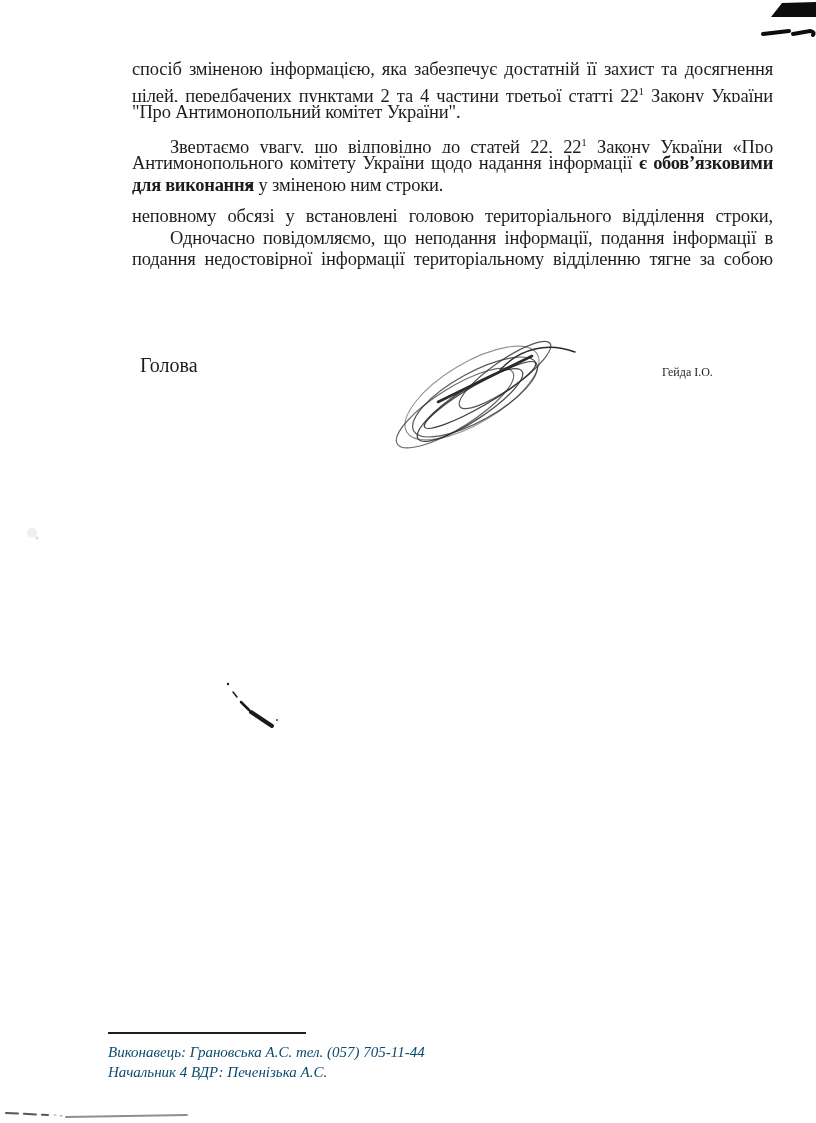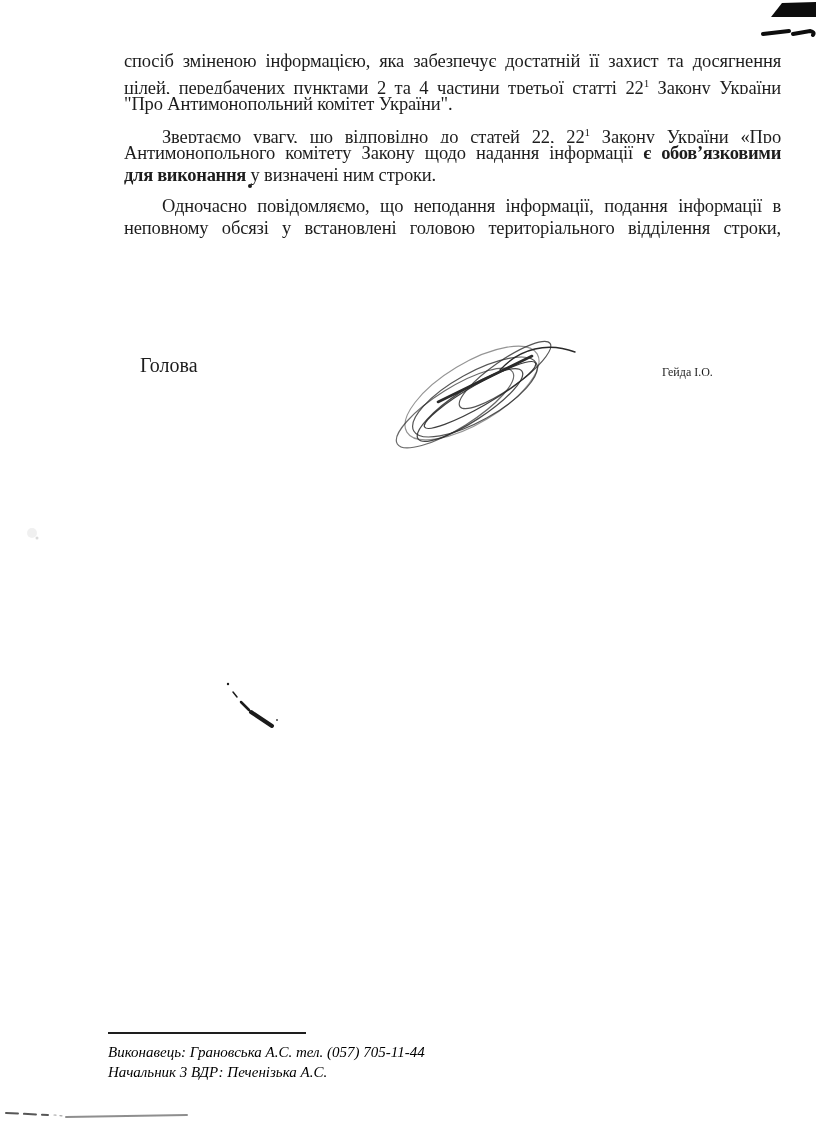--- a/index.html
+++ b/index.html
@@ -13,21 +13,21 @@
     overflow:hidden;
     margin:0 auto;
   }
   .body-text {
     position:absolute;
     left:124px; top:51px;
     width:657px;
     font-size:18.5px;
     letter-spacing:-0.15px;
   }
-  .para { margin:0; }
+  .para { margin:8px; }
   .para + .para { margin-top:6px; }
   .para.gap-lg { margin-top:10px; }
   .line {
     height:21.5px;
     line-height:21.5px;
     overflow:hidden;
     text-align:justify;
     text-align-last:justify;
     -moz-text-align-last:justify;
     text-justify:inter-word;
@@ -42,21 +42,21 @@
   .sig-role {
     position:absolute; left:140px; top:354px;
     font-size:20px;
   }
   .sig-name {
     position:absolute; left:662px; top:365px;
     font-size:12px;
   }
   .footer {
     position:absolute; left:108px; top:1032px;
-    font-style:italic; font-size:15px; color:#000000;
+    font-style:italic; font-size:15px; color:#0c4a6e;
   }
   .footer-rule {
     width:198px; height:2px; background:#1e1e1e; margin-bottom:8px;
   }
   .footer-line { line-height:20px; }
   .artifact-svg {
     position:absolute; left:0; top:0;
     width:816px; height:1123px;
     pointer-events:none;
   }
@@ -108,31 +108,32 @@
   </svg>
 
   <div class="body-text" id="paragraphs">
       <div class="para">
         <div class="line"><span>спосіб зміненою інформацією, яка забезпечує достатній її захист та досягнення</span></div>
         <div class="line"><span>цілей, передбачених пунктами 2 та 4 частини третьої статті 22</span><span class="sup">1</span><span> Закону України</span></div>
         <div class="line last"><span>"Про Антимонопольний комітет України".</span></div>
       </div>
       <div class="para">
         <div class="line" style="text-indent: 38px;"><span>Звертаємо увагу, що відповідно до статей 22, 22</span><span class="sup">1</span><span> Закону України «Про</span></div>
-        <div class="line"><span>Антимонопольного комітету Закону щодо надання інформації </span><span class="b">є обов’язковими</span></div>
-        <div class="line last"><span class="b">для виконання</span><span> у визначені ним строки.</span></div>
+        <div class="line"><span>Антимонопольного комітету України щодо надання інформації </span><span class="b">є обов’язковими</span></div>
+        <div class="line last"><span class="b">для виконання</span><span> у зміненою ним строки.</span></div>
       </div>
       <div class="para gap-lg">
+        <div class="line"><span>неповному обсязі у встановлені головою територіального відділення строки,</span></div>
         <div class="line" style="text-indent: 38px;"><span>Одночасно повідомляємо, що неподання інформації, подання інформації в</span></div>
-        <div class="line"><span>неповному обсязі у встановлені головою територіального відділення строки,</span></div>
+        <div class="line"><span>подання недостовірної інформації територіальному відділенню тягне за собою</span></div>
       </div>
     </div>
 
   <span class="sig-role">Голова</span>
   <span class="sig-name">Гейда І.О.</span>
 
   <div class="footer">
     <div class="footer-rule"></div>
     <div class="footer-line">Виконавець: Грановська А.С. тел. (057) 705-11-44</div>
-    <div class="footer-line">Начальник 3 ВДР: Печенізька А.С.</div>
+    <div class="footer-line">Начальник 4 ВДР: Печенізька А.С.</div>
   </div>
 
 </div>
 
 </body></html>

